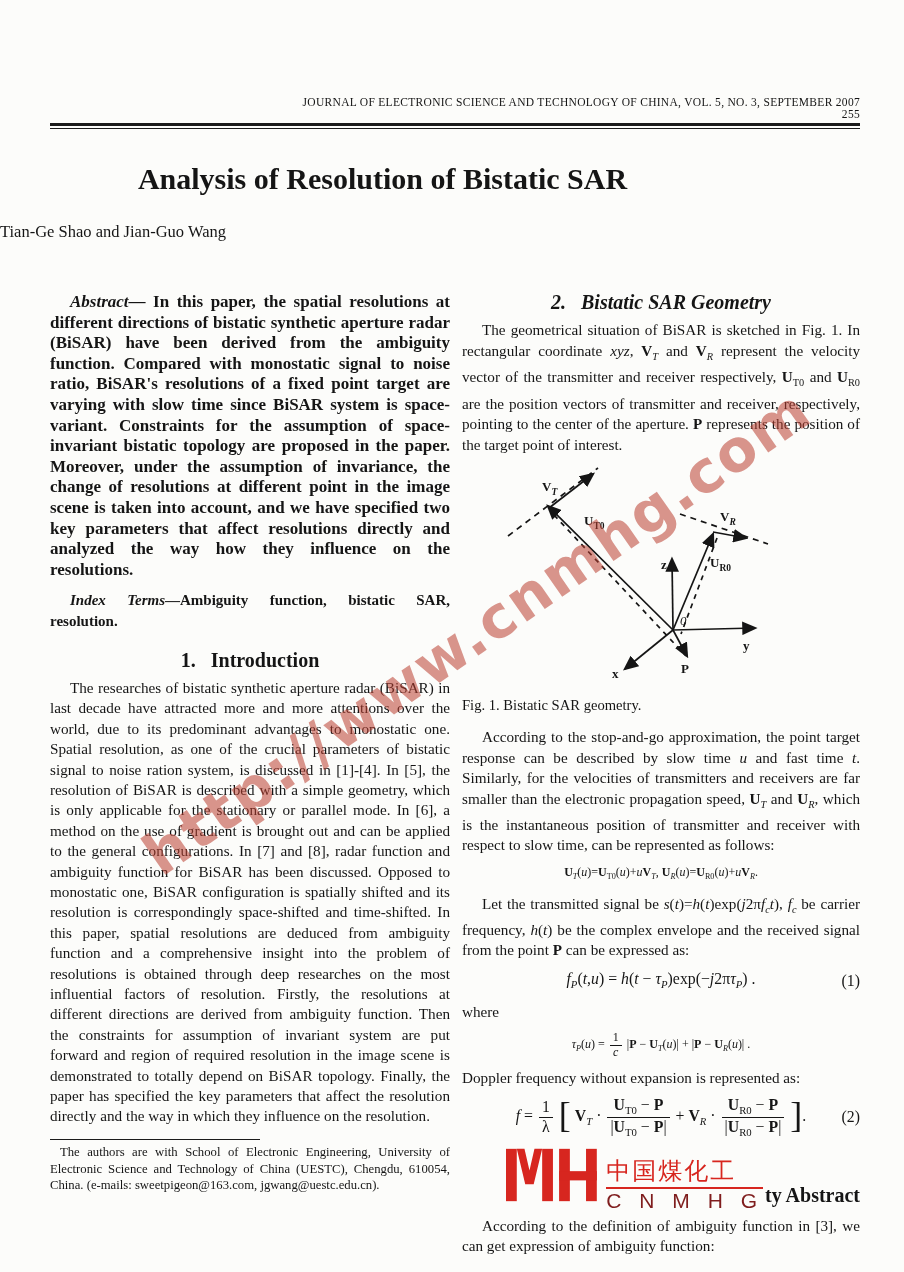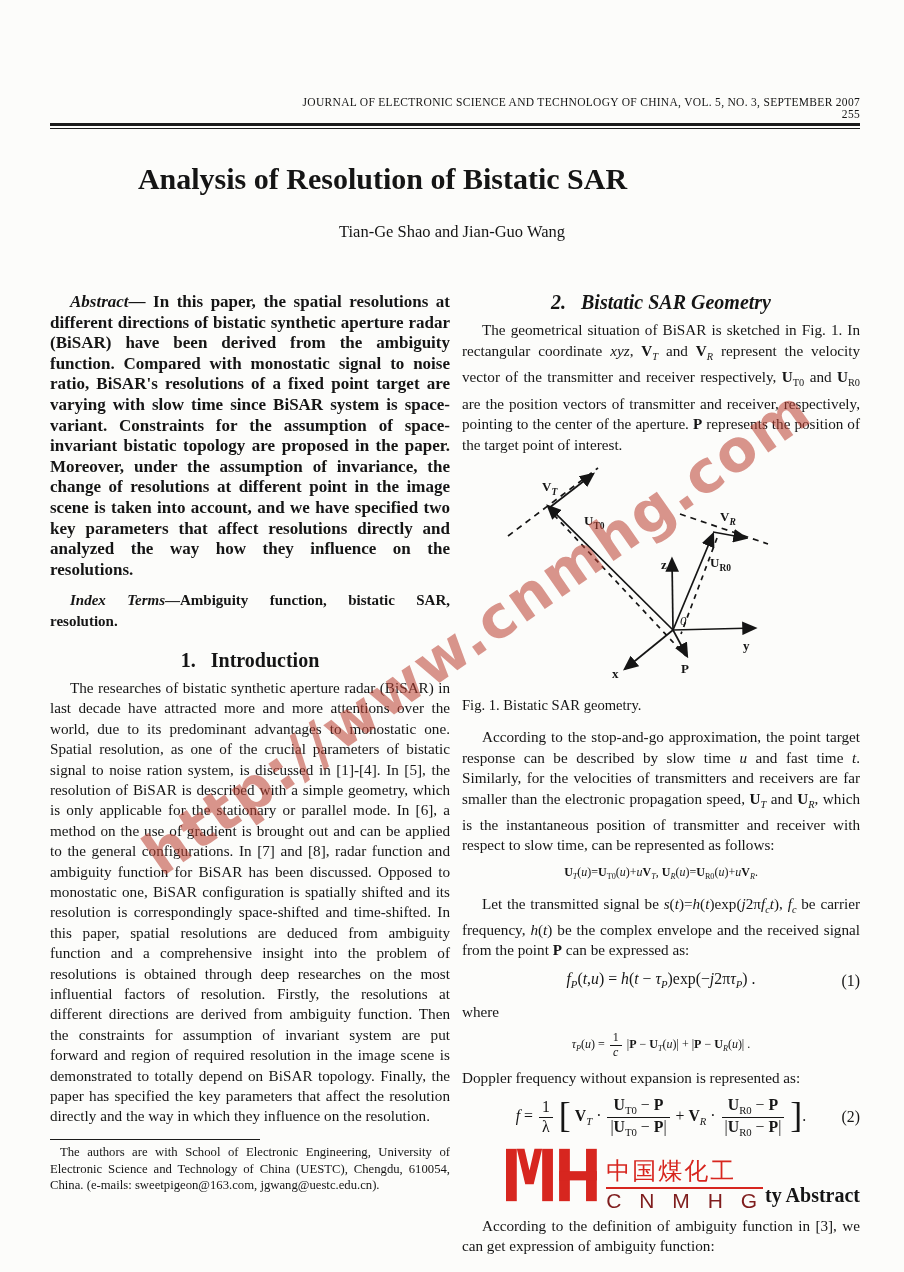--- a/index.html
+++ b/index.html
@@ -7,21 +7,21 @@
         font-family:"Liberation Serif",serif;color:#151515;}
   
   .hdr{position:absolute;left:50px;top:96px;width:810px;}
   .hdr-row{display:flex;justify-content:flex-end;align-items:flex-end;
            font-size:11.5px;letter-spacing:.3px;flex-direction:column;}
   .rule-thick{height:3px;background:#1b1b1b;margin-top:3px;}
   .rule-thin{height:1px;background:#1b1b1b;margin-top:2px;}
   
   .title{position:absolute;left:0;top:162px;width:765px;text-align:center;
          font-size:30px;font-weight:bold;}
-  .authors{position:absolute;left:0;top:222px;width:904px;text-align:center;font-size:16.5px;}
+  .authors{position:absolute;left:0;top:222px;width:904px;text-align:left;font-size:16.5px;}
   
   .col{position:absolute;top:292px;font-size:15.2px;line-height:20.4px;text-align:justify;}
   .col-l{left:50px;width:400px;}
   .col-r{left:462px;width:398px;}
   .abstract{font-weight:bold;font-size:17px;line-height:20.6px;text-indent:20px;margin:0;}
   .idx{font-weight:bold;font-size:15px;line-height:20.6px;text-indent:20px;margin:10px 0 0 0;}
   .sec-h{font-size:20px;font-weight:bold;text-align:center;white-space:pre;margin:18px 0 8px 0;}
   .sec-h.first{margin-top:0;font-style:italic;}
   p.body{margin:0;text-indent:20px;}
   p.noindent{margin:0;text-indent:0;}

